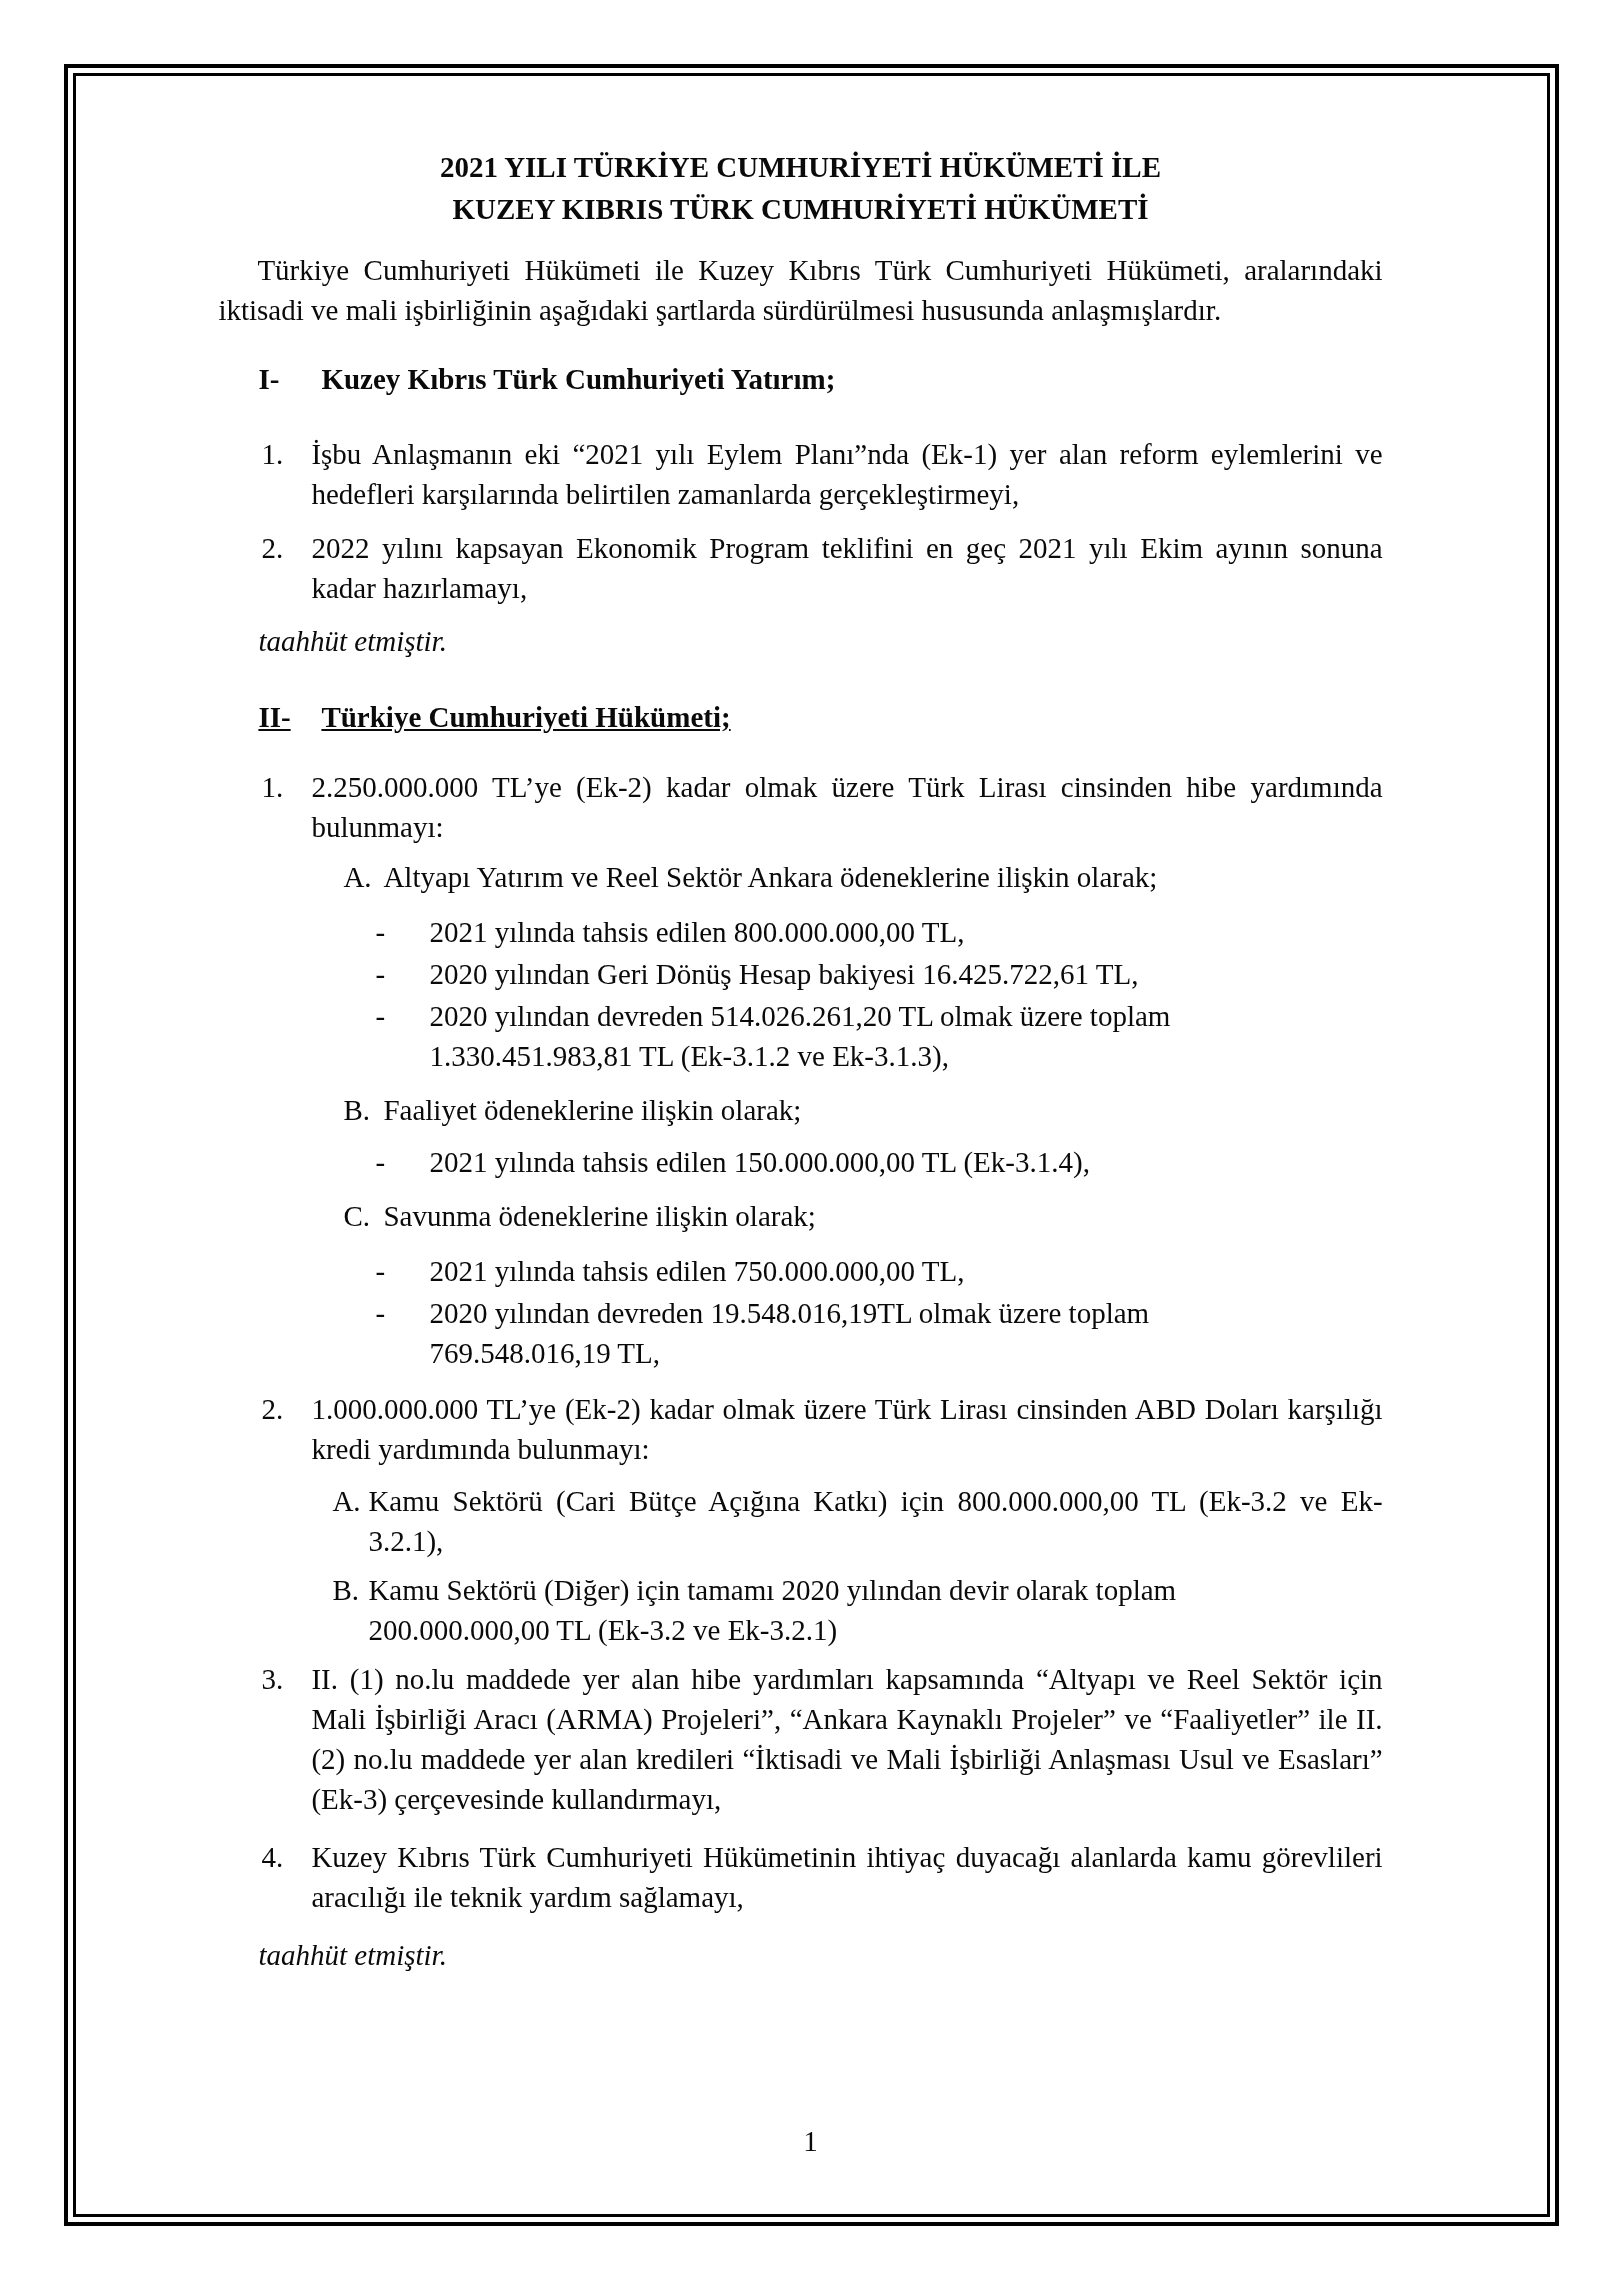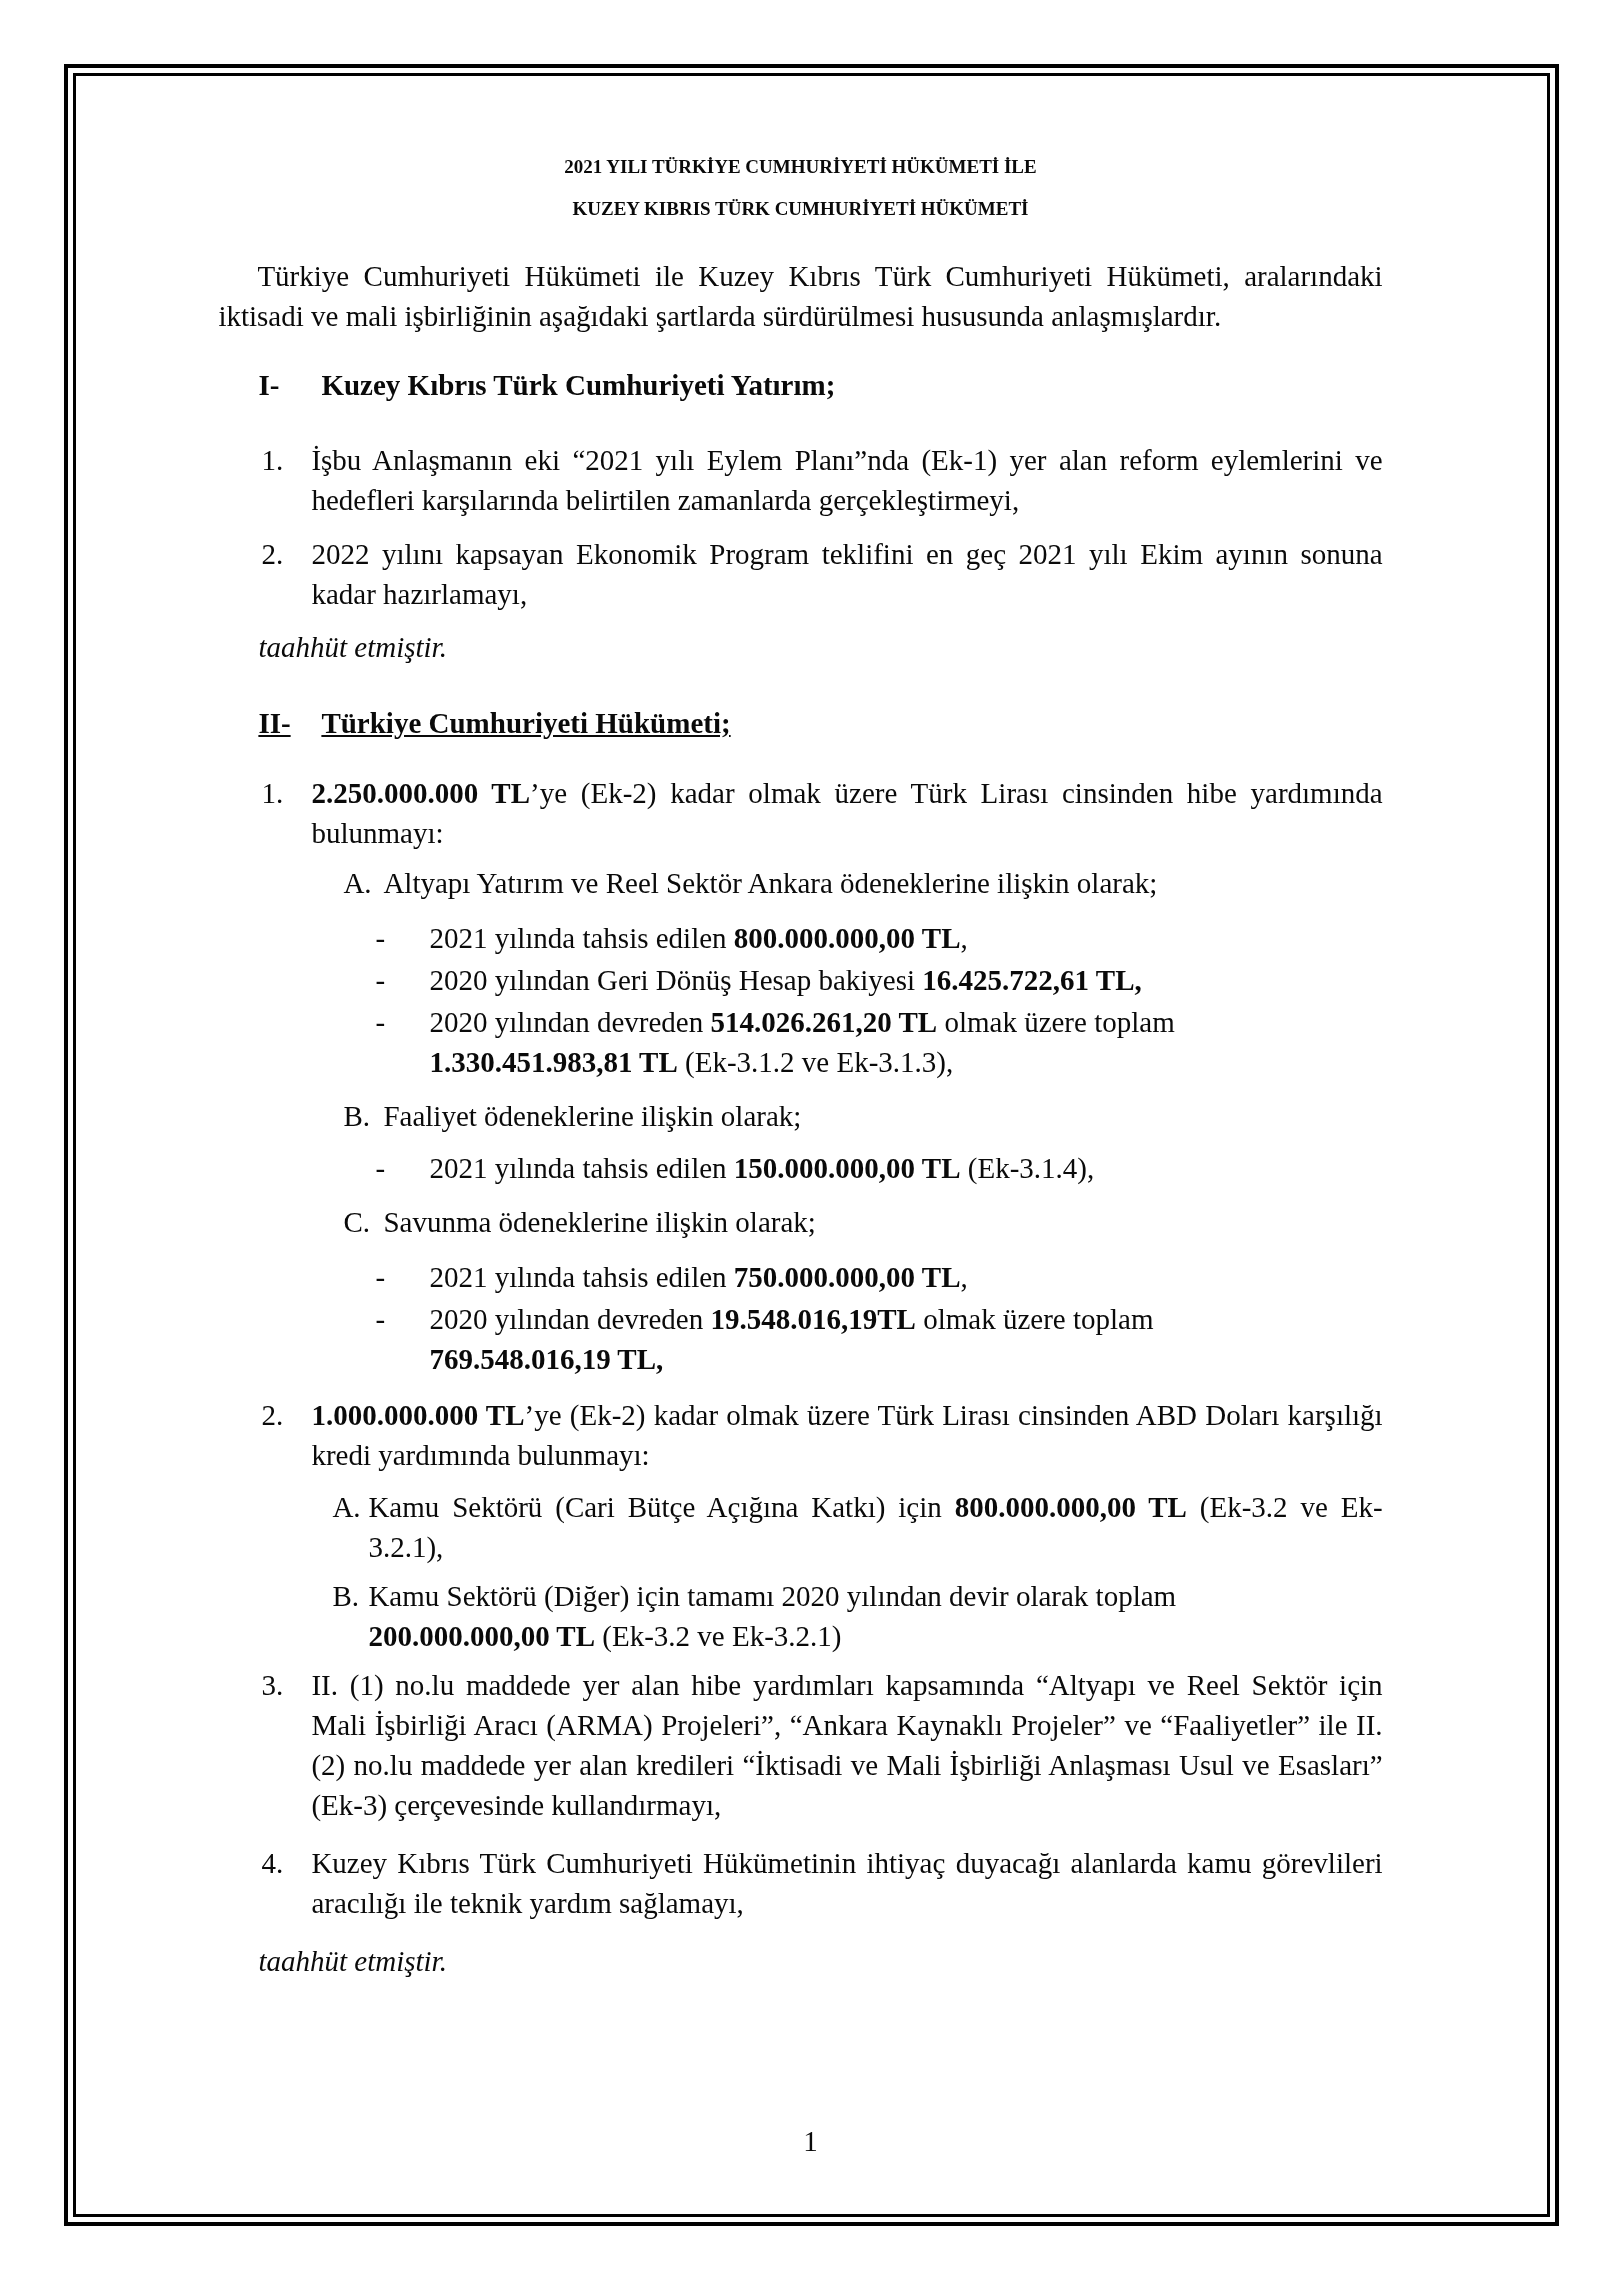--- a/index.html
+++ b/index.html
@@ -23,29 +23,29 @@
     border: 3.6px solid #000;
   }
 
   .content {
     position: absolute; inset: 0;
     padding: 70px 164px 0 142px;
     font-size: 29px;
     line-height: 40px;
   }
 
-  .b { font-weight: bold; }
+  .b { font-weight: normal; }
   .just { text-align: justify; }
 
   .title {
     font-weight: bold;
     text-align: center;
-    font-size: 19px;
+    font-size: 29px;
     line-height: 42px;
-    margin-bottom: 26px;
+    margin-bottom: 20px;
   }
 
   .intro {
     text-align: justify;
     text-indent: 39px;
     margin-bottom: 29px;
   }
 
   .sec-heading { display: flex; font-weight: bold; margin-left: 40px; }
   .h-marker { width: 63px; flex: none; }

